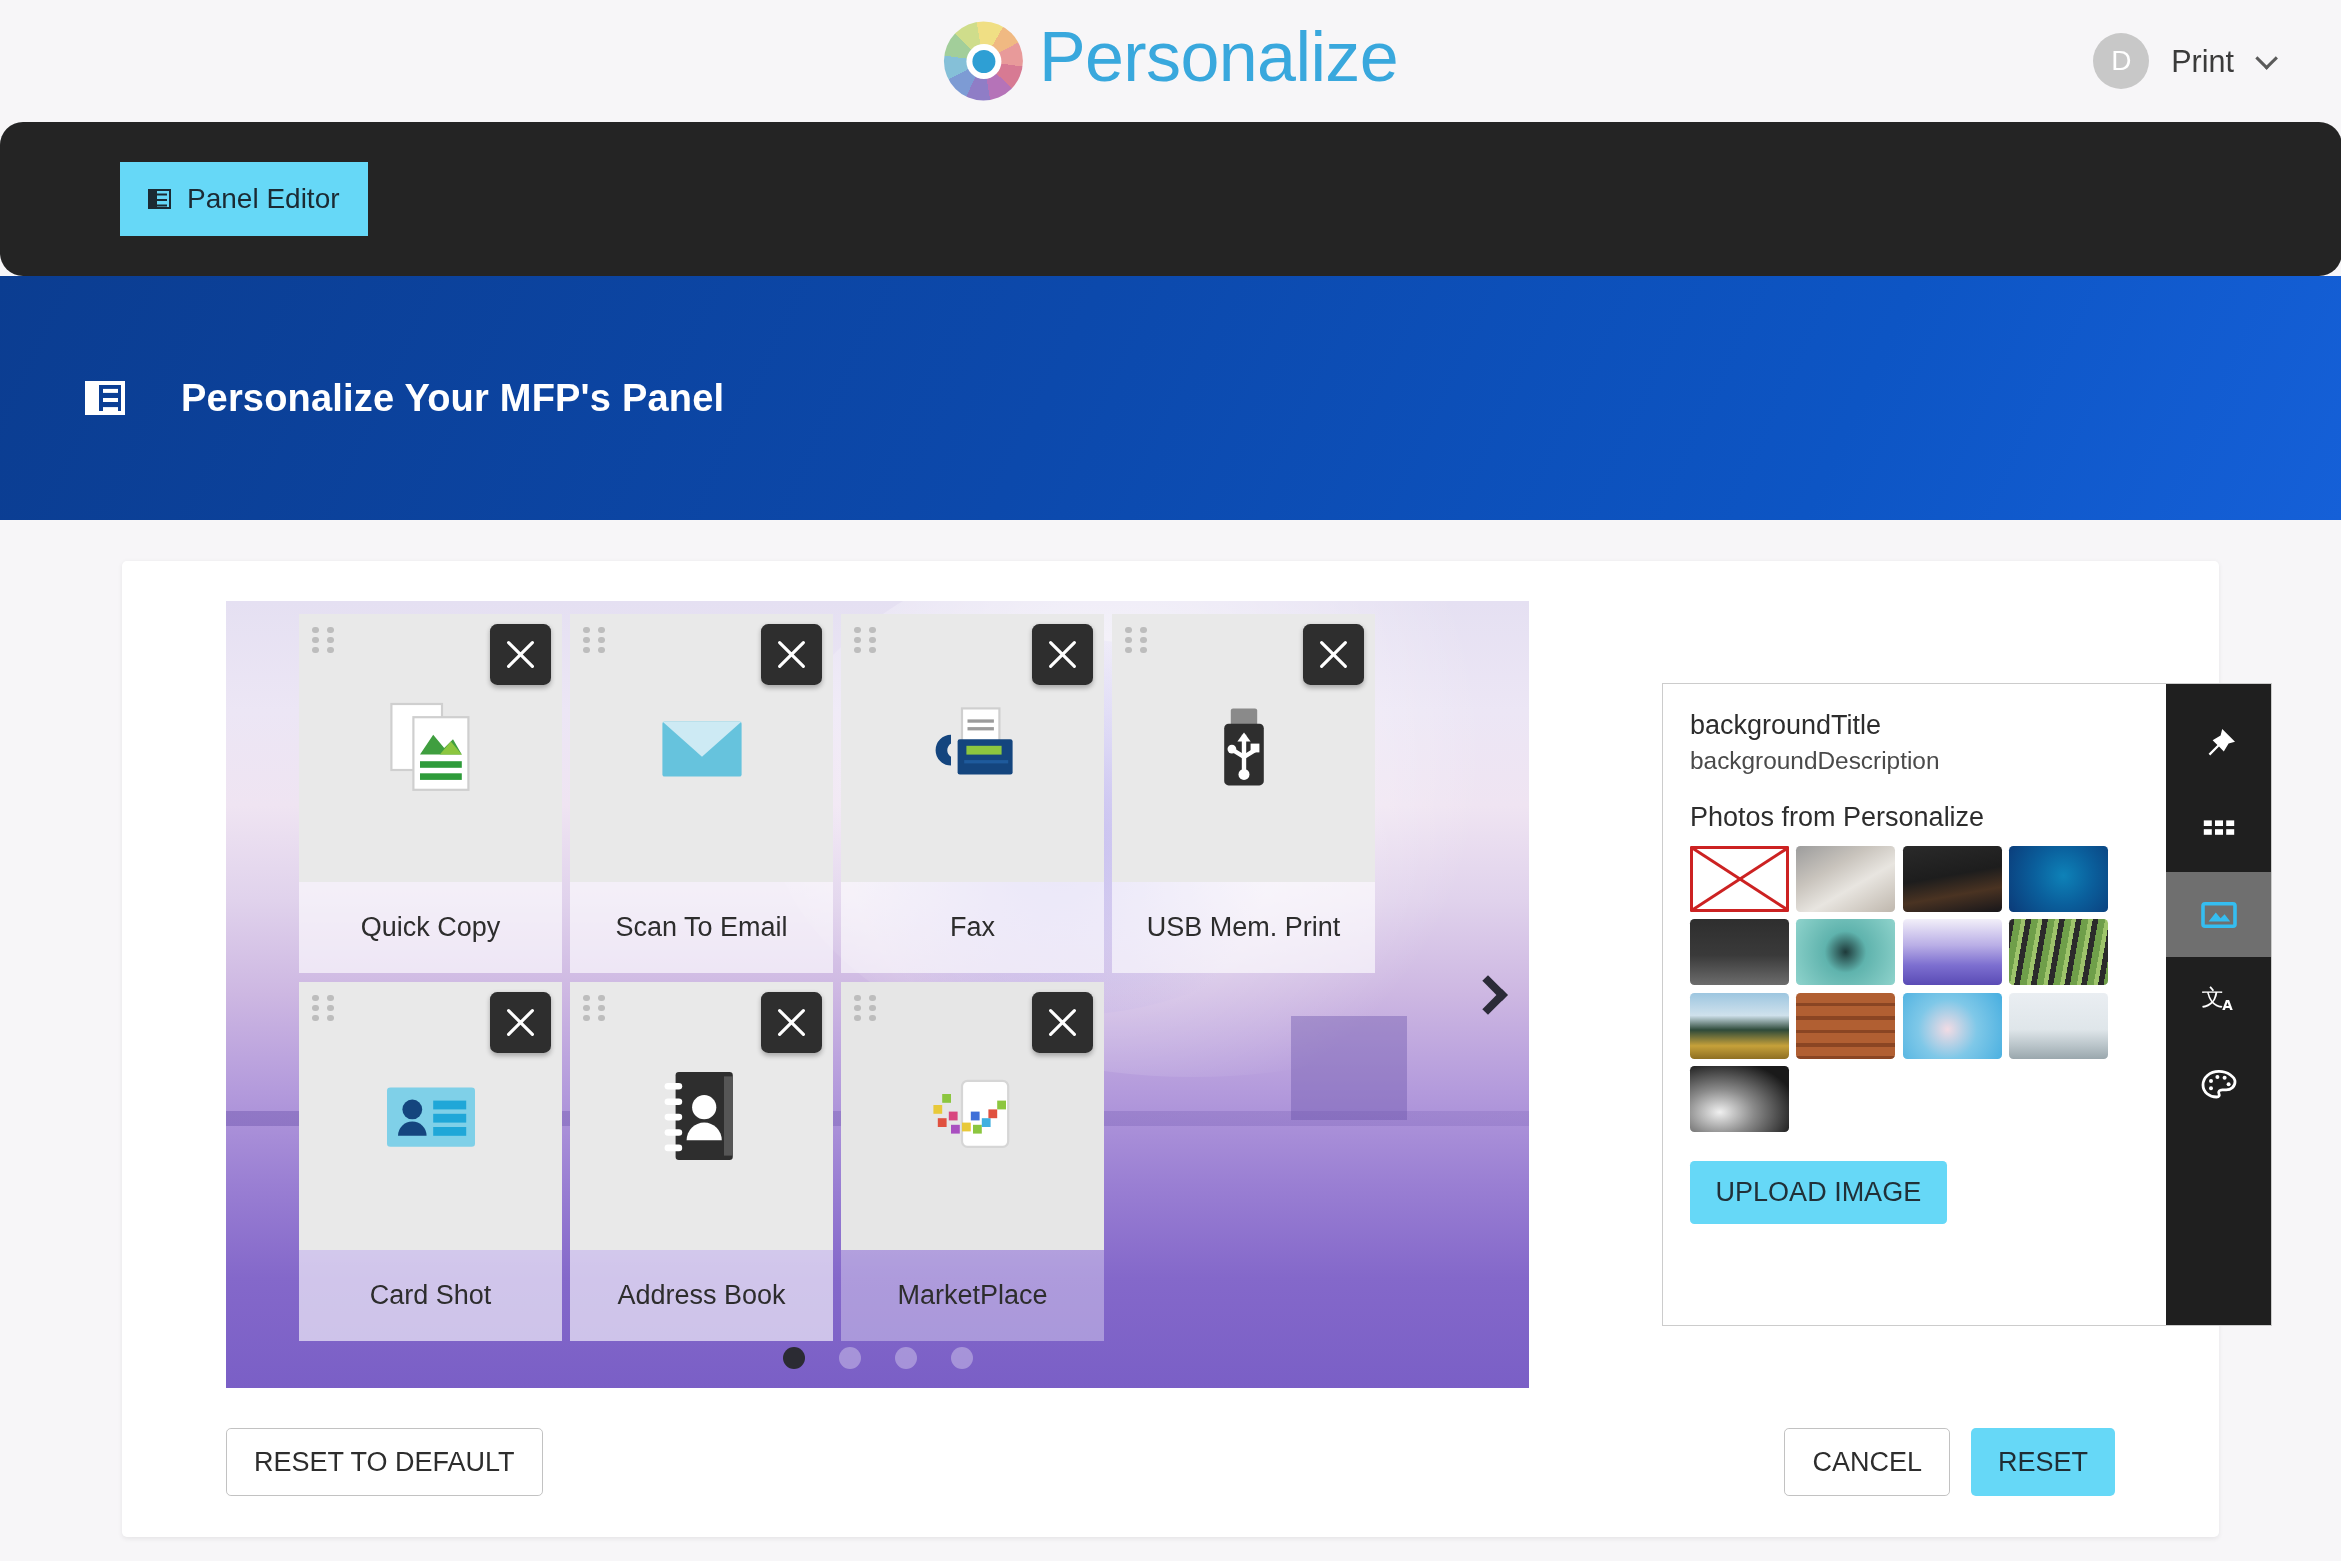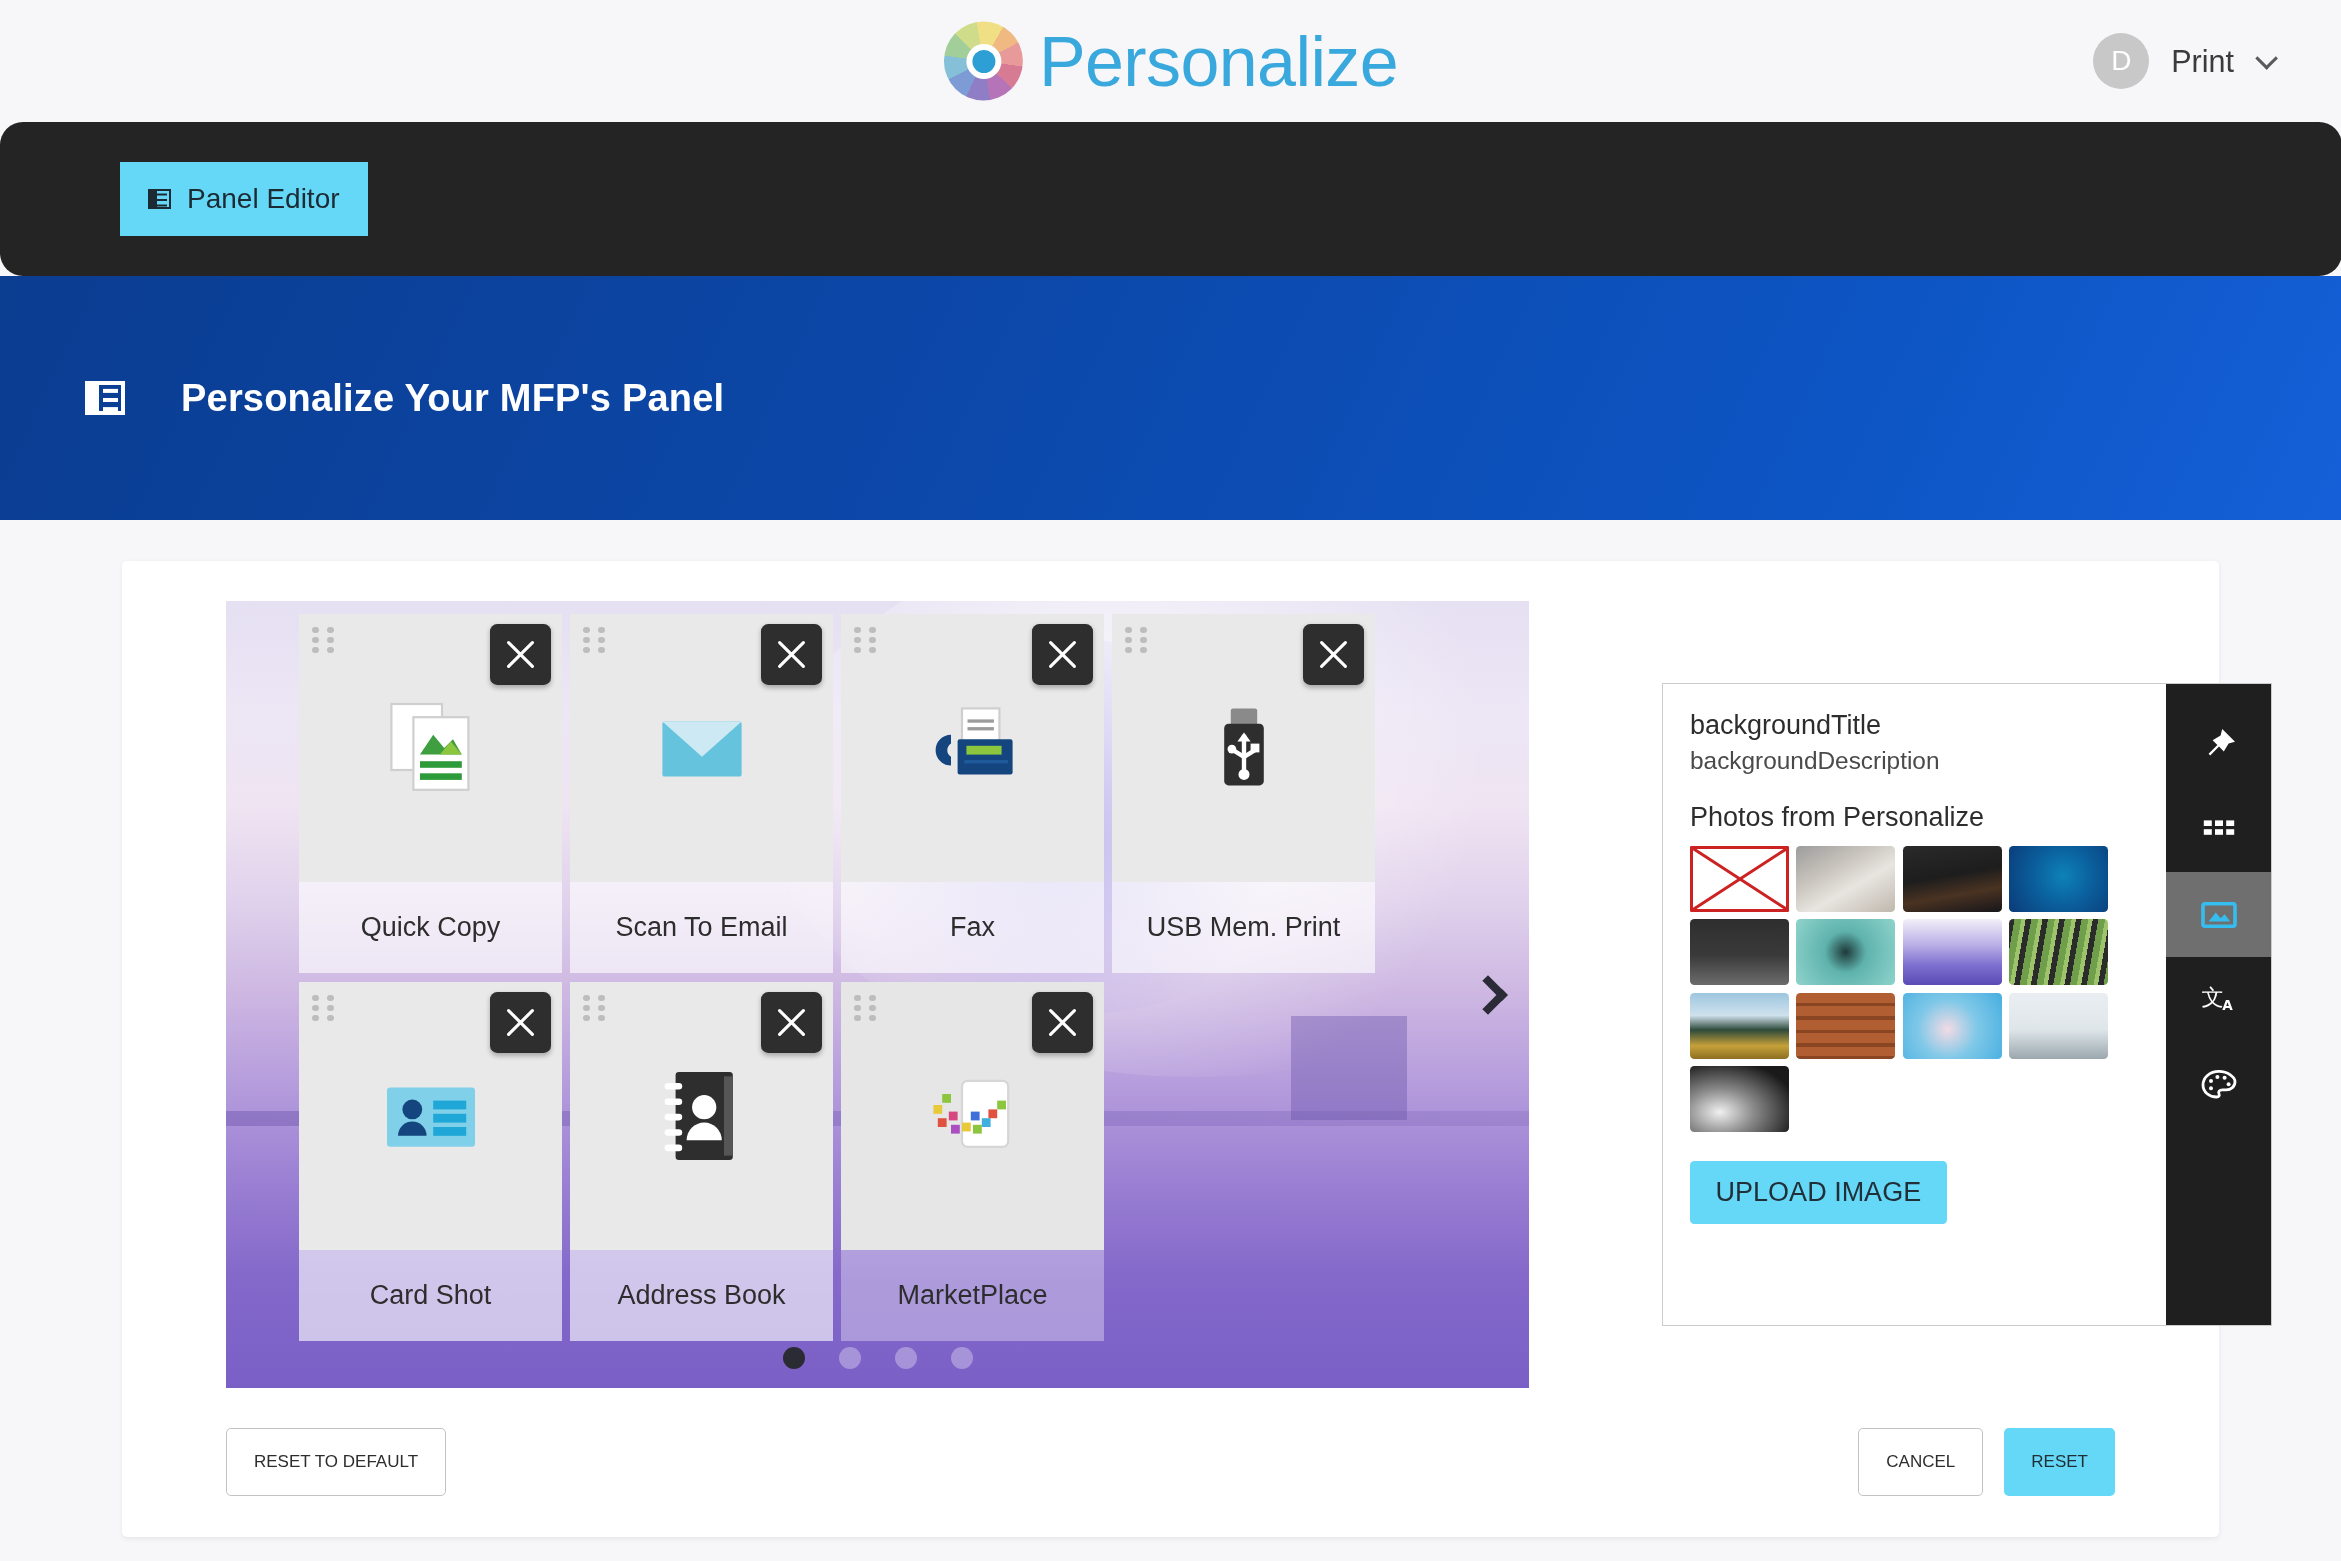--- a/index.html
+++ b/index.html
@@ -12,21 +12,21 @@
 
   
   .topbar {
     height: 122px; width: 100%;
     background: #f7f6f8;
     display: flex; align-items: center; position: relative;
   }
   .brand {
     position: absolute; left: 50%; top: 50%;
     transform: translate(-50%, -50%);
-    display: flex; align-items: center; gap: 16px;
+    display: flex; gap: 16px;
   }
   .brand-wheel {
     width: 79px; height: 79px; border-radius: 50%;
     position: relative;
     background:
       conic-gradient(from -10deg,
         #f0df84 0deg 40deg,
         #f0b982 40deg 72deg,
         #e89a9a 72deg 108deg,
         #d77a93 108deg 144deg,
@@ -274,21 +274,21 @@
   }
   .rail-item.active { background: #6f6f6f; }
   .rail-item svg { width: 40px; height: 40px; }
 
   
   .actions {
     position: absolute; left: 0; right: 0; bottom: 41px;
     display: flex; align-items: center;
   }
   .btn {
-    height: 68px; border-radius: 4.9px; font-size: 17px;
+    height: 68px; border-radius: 4.9px; font-size: 27px;
     font-family: inherit; cursor: pointer; padding: 0 27px;
     display: flex; align-items: center; justify-content: center;
   }
   .btn-outline { background: #fff; border: 1.2px solid #c2c2c2; color: #2d2d2d; }
   .btn-primary { background: #66d8f7; border: none; color: #1f2d34; }
   .actions .left { margin-left: 104px; }
   .actions .right { margin-left: auto; margin-right: 104px; display: flex; gap: 21px; }
 </style>
 </head>
 <body>

